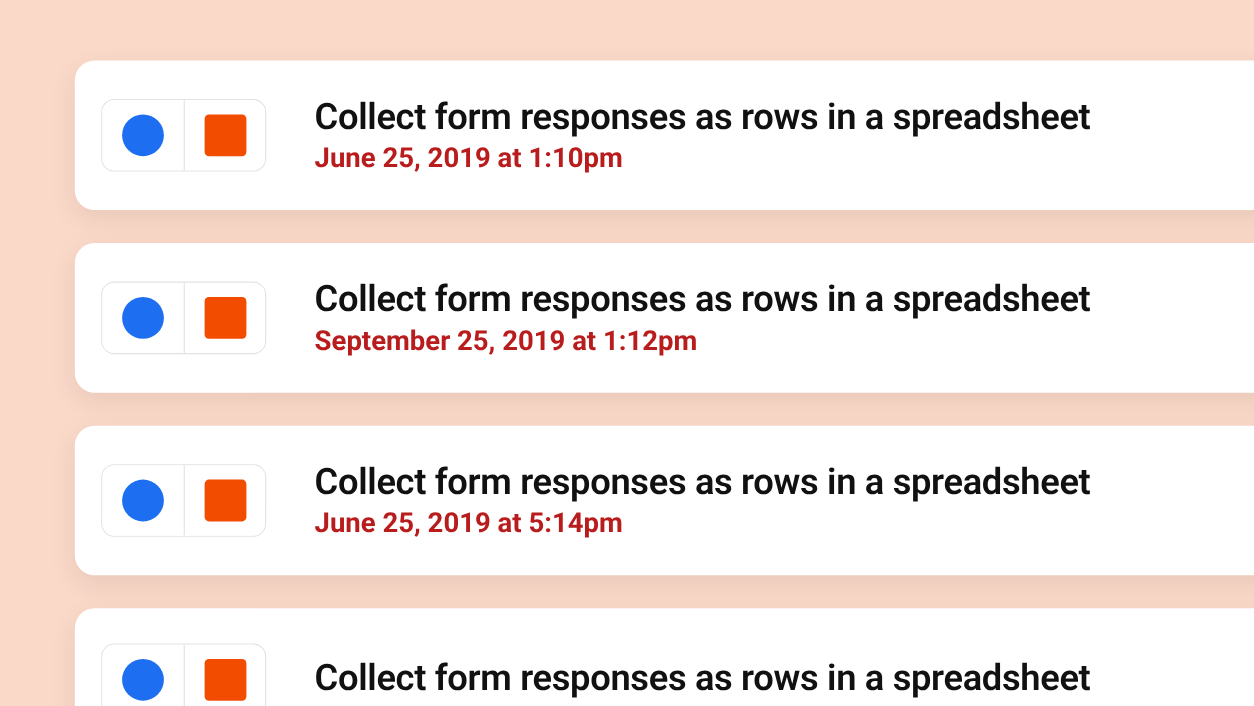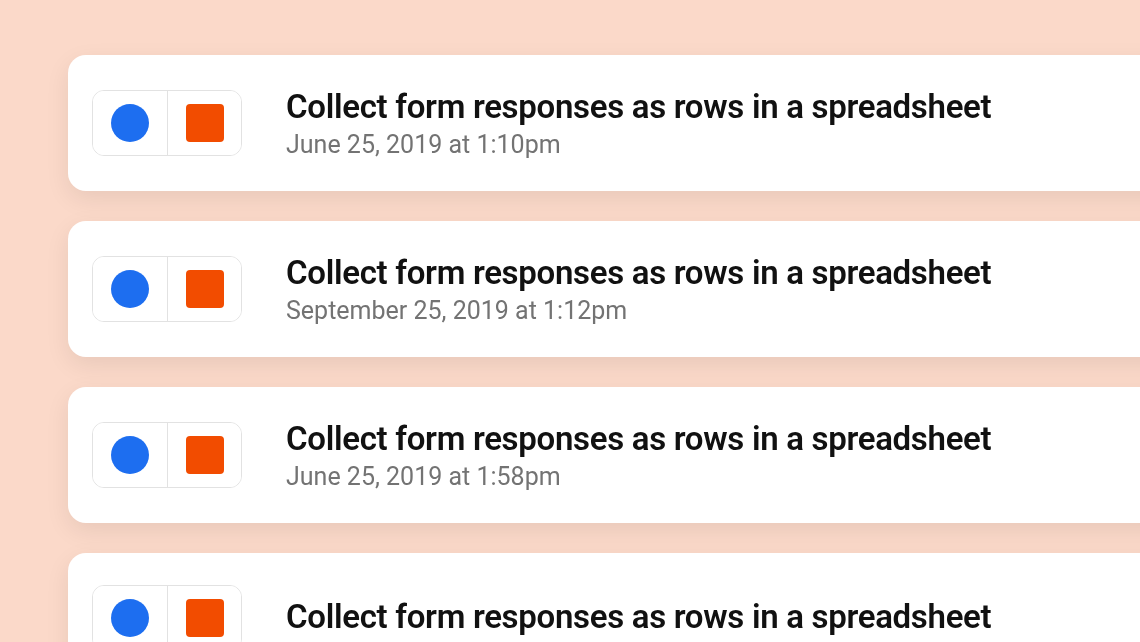--- a/index.html
+++ b/index.html
@@ -65,22 +65,22 @@
     }
     .card-title {
       font-size: 33px;
       font-weight: 600;
       color: #111111;
       letter-spacing: -0.3px;
       white-space: nowrap;
     }
     .card-time {
       font-size: 25px;
-      font-weight: 400;
-      color: #737373;
+      font-weight: 700;
+      color: #b91c1c;
     }
   </style>
 </head>
 <body>
 
 <div class="card">
   <div class="icon-pair">
     <div class="icon-cell">
       <div class="circle-icon"></div>
     </div>
@@ -113,21 +113,21 @@
   <div class="icon-pair">
     <div class="icon-cell">
       <div class="circle-icon"></div>
     </div>
     <div class="icon-cell">
       <div class="square-icon"></div>
     </div>
   </div>
   <div class="card-text">
     <div class="card-title">Collect form responses as rows in a spreadsheet</div>
-    <div class="card-time">June 25, 2019 at 1:58pm</div>
+    <div class="card-time">June 25, 2019 at 5:14pm</div>
   </div>
 </div>
 
 <div class="card">
   <div class="icon-pair">
     <div class="icon-cell">
       <div class="circle-icon"></div>
     </div>
     <div class="icon-cell">
       <div class="square-icon"></div>

